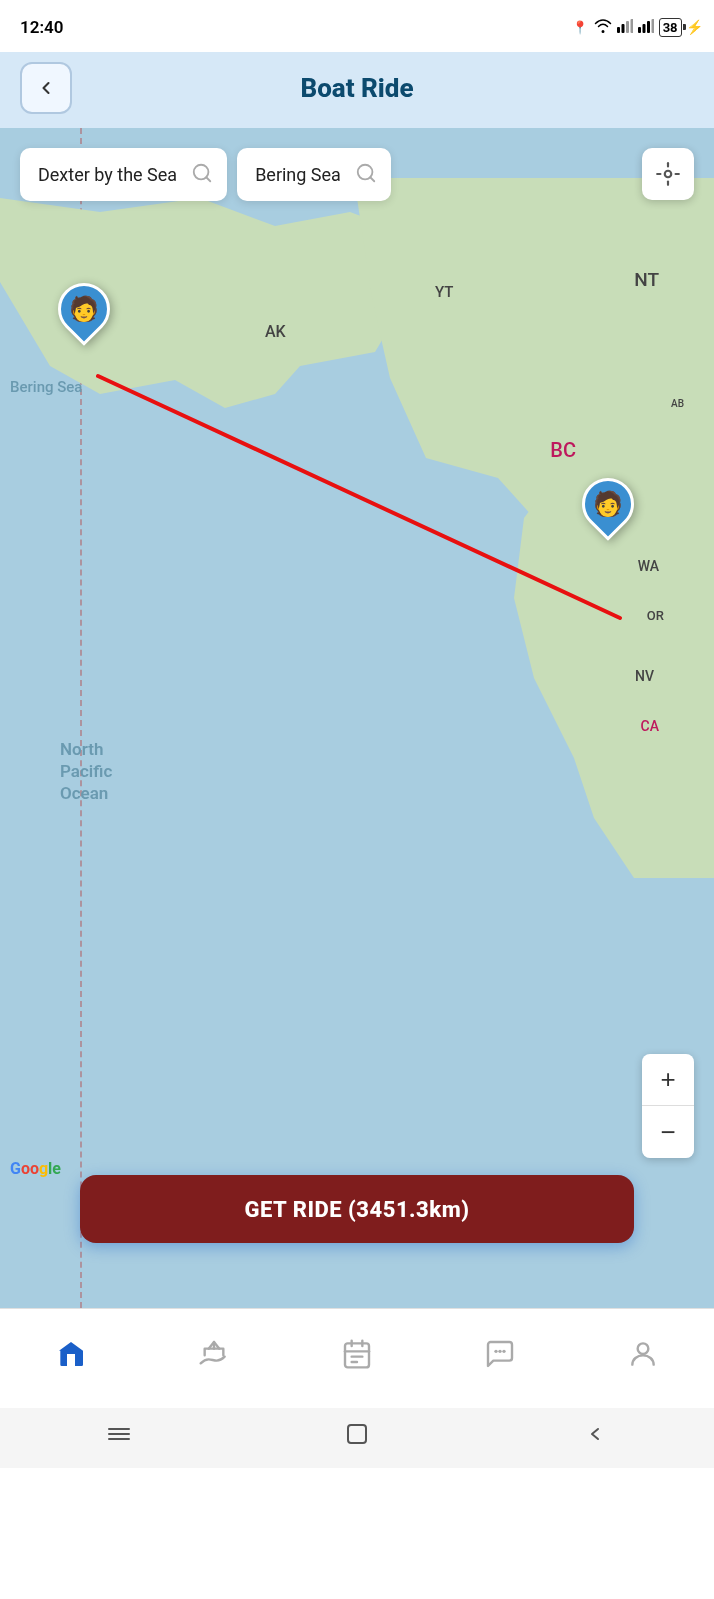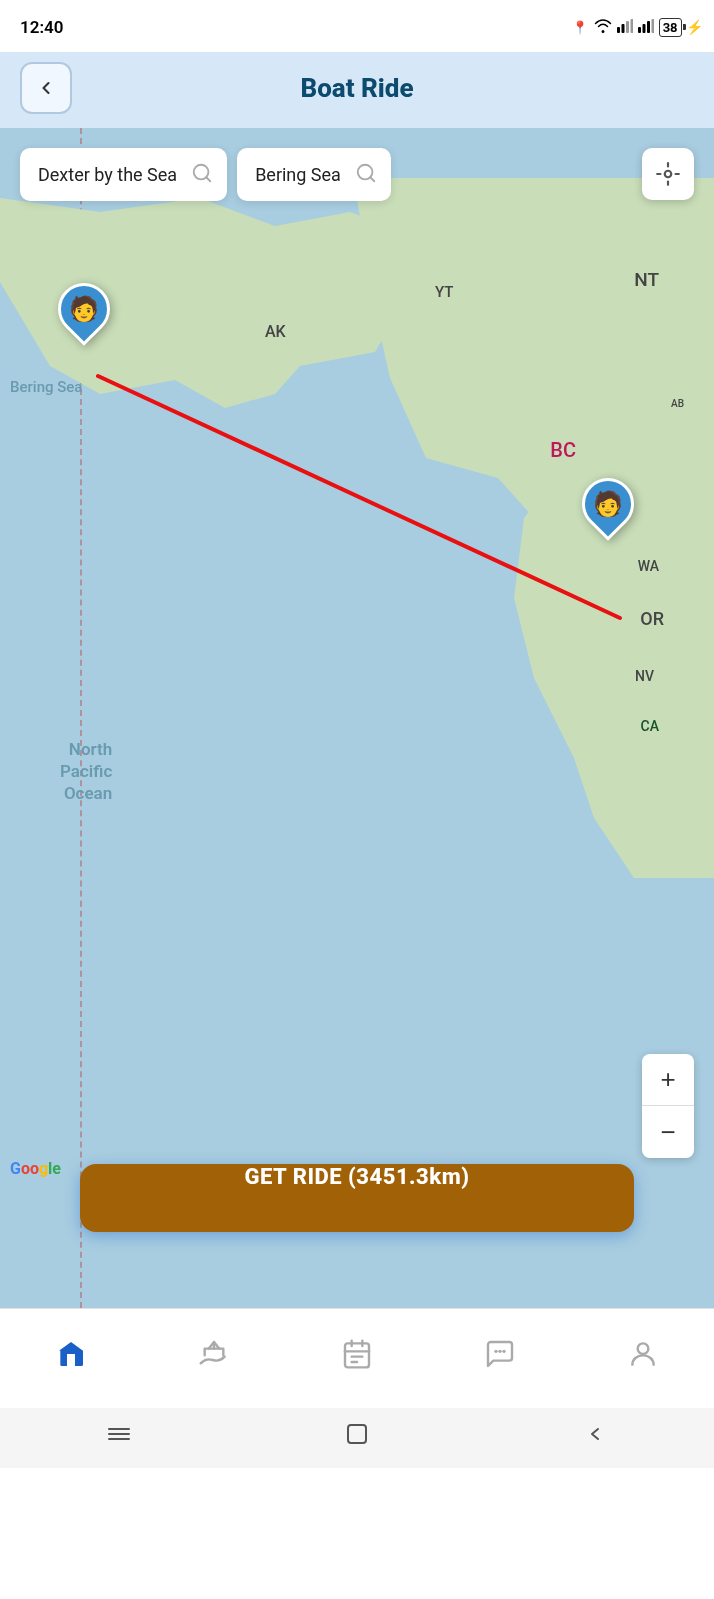--- a/index.html
+++ b/index.html
@@ -155,32 +155,32 @@
       pointer-events: none;
       user-select: none;
     }
 
     .map-label-ak { top: 155px; left: 265px; font-size: 16px; color: #444; margin-top: 39px; }
     .map-label-yt { top: 155px; left: 435px; font-size: 15px; color: #444; }
     .map-label-nt { top: 140px; right: 55px; font-size: 19px; color: #444; }
     .map-label-bc { top: 310px; right: 138px; font-size: 20px; color: #be185d; }
     .map-label-ab { top: 270px; right: 30px; font-size: 10px; color: #444; }
     .map-label-wa { top: 430px; right: 55px; font-size: 14px; color: #444; }
-    .map-label-or { top: 480px; right: 50px; font-size: 18px; color: #444; }
+    .map-label-or { top: 480px; right: 50px; font-size: 13px; color: #444; }
     .map-label-nv { top: 540px; right: 60px; font-size: 14px; color: #444; }
-    .map-label-ca { top: 590px; right: 55px; font-size: 14px; color: #14532d; }
+    .map-label-ca { top: 590px; right: 55px; font-size: 14px; color: #be185d; }
     .map-label-bering { top: 250px; left: 10px; font-size: 15px; color: #6a9ab0; }
     .map-label-pacific {
       top: 610px;
       left: 60px;
       font-size: 17px;
       font-weight: 600;
       color: #6a9ab0;
       line-height: 1.3;
-      text-align: right;
+      text-align: left;
     }
     .map-label-google {
       position: absolute;
       bottom: 130px;
       left: 10px;
       font-size: 16px;
       font-weight: 700;
       color: #555;
     }
     .map-label-google .g { color: #4285F4; }
@@ -297,27 +297,28 @@
       color: #333;
       font-weight: 300;
       border: none;
       border-bottom: 1px solid #ddd;
     }
     .zoom-btn:last-child { border-bottom: none; }
 
     
     .get-ride-btn {
       position: absolute;
-      bottom: 76px;
+      bottom: 65px;
       left: 80px;
       right: 80px;
       height: 68px;
-      background: #a16207;
+      background: #7f1d1d;
       border-radius: 16px;
       display: flex;
+      align-items: center;
       justify-content: center;
       cursor: pointer;
       z-index: 10;
       box-shadow: 0 4px 15px rgba(26,95,200,0.4);
     }
     .get-ride-text {
       font-size: 22px;
       font-weight: 800;
       color: #fff;
       letter-spacing: 0.5px;

